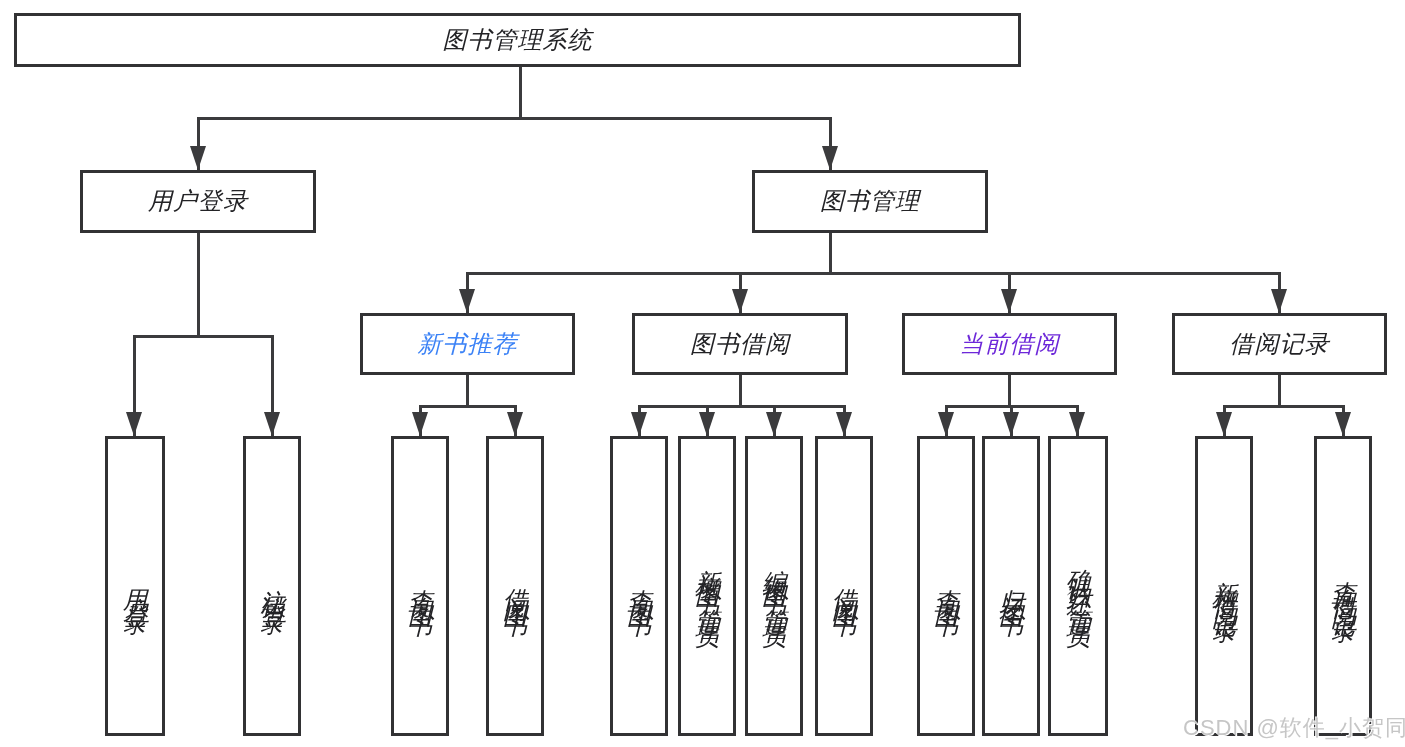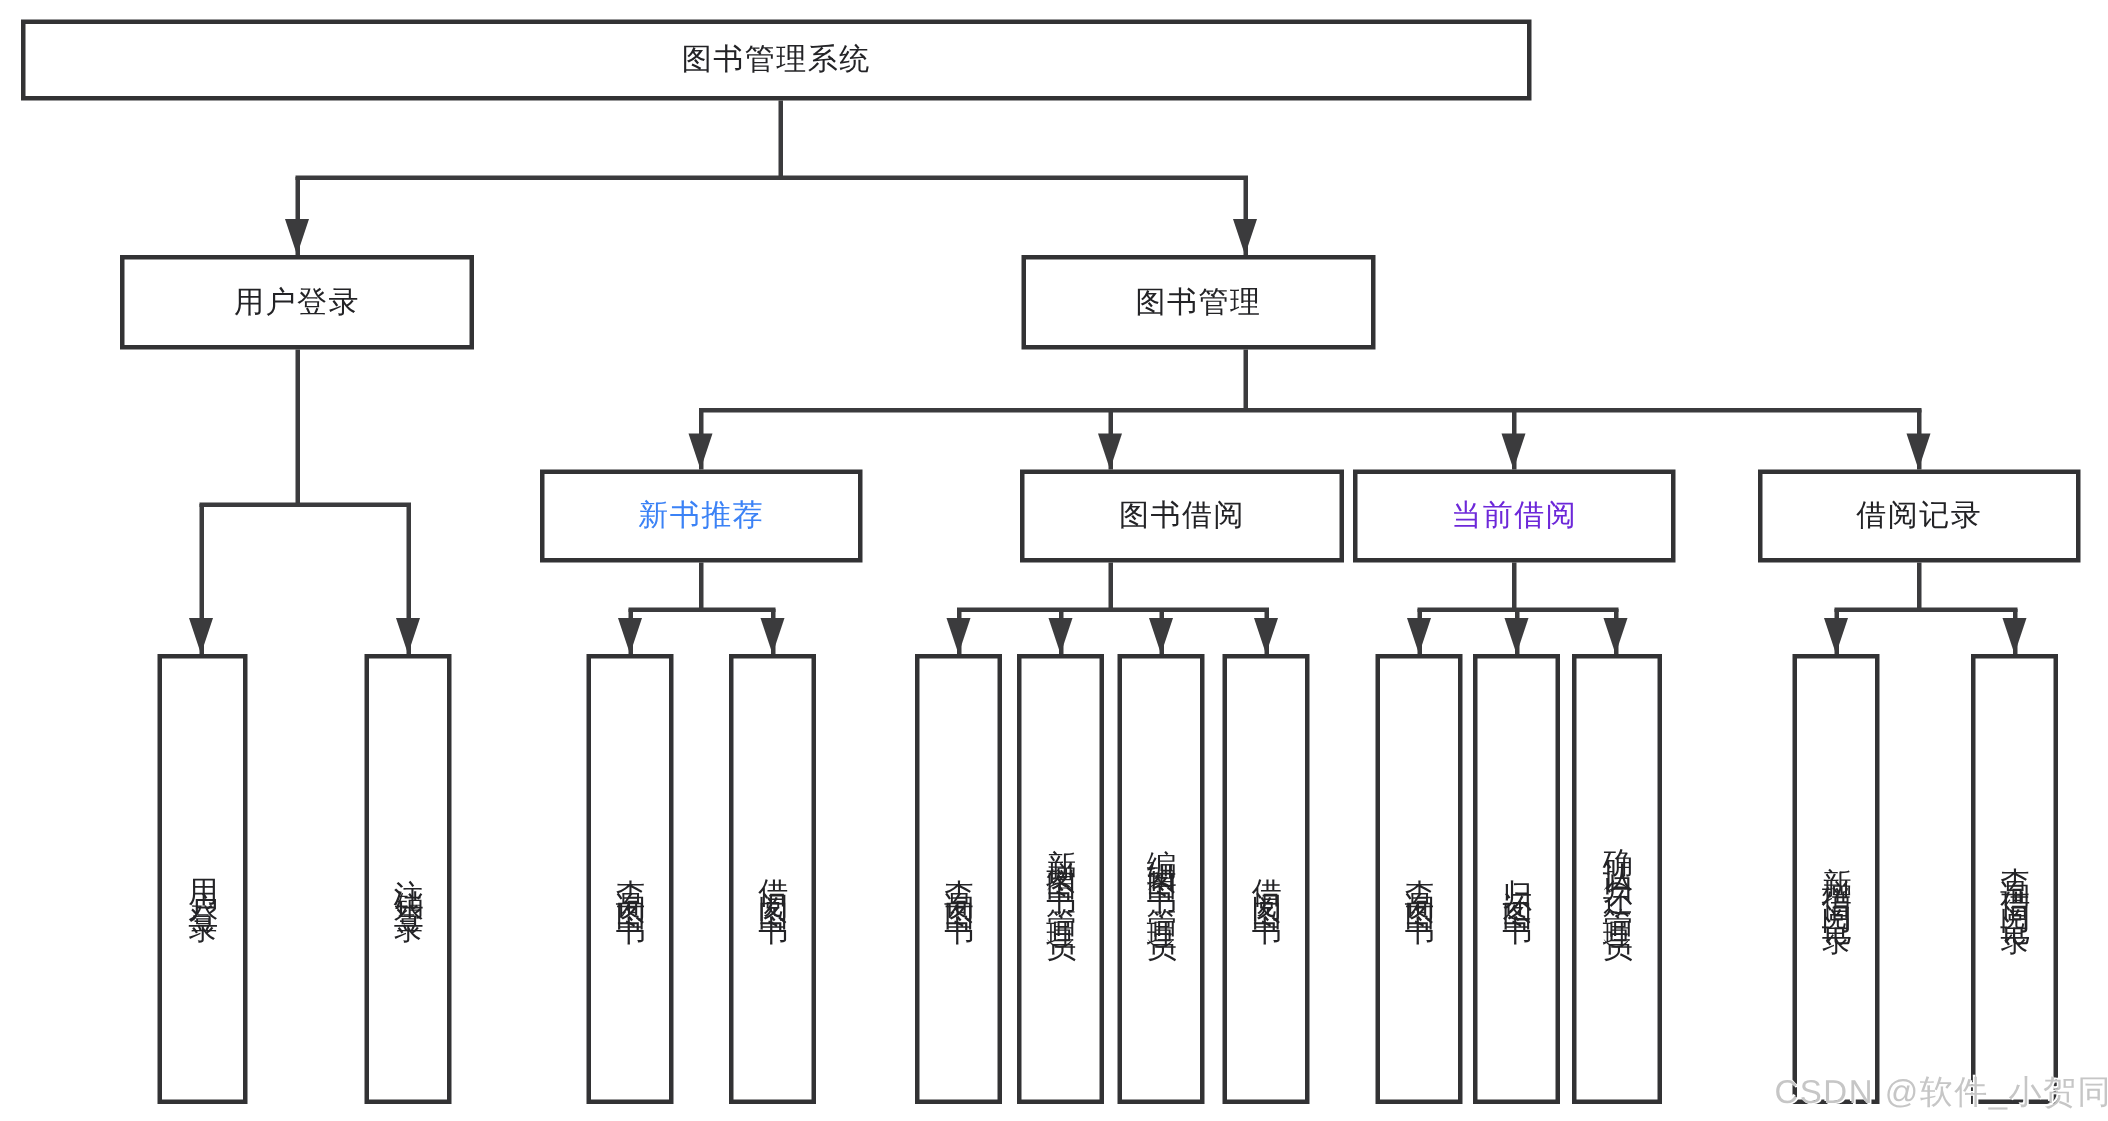--- a/index.html
+++ b/index.html
@@ -15,24 +15,25 @@
     position: absolute;
     box-sizing: border-box;
     background: #ffffff;
     border: 3px solid #323234;
     display: flex;
     align-items: center;
     justify-content: center;
   }
   .node .label {
     color: #232326;
-    font-size: 20px;
+    font-size: 24px;
     letter-spacing: 1px;
     line-height: 1.1;
     white-space: nowrap;
+    font-style: italic;
   }
   .node.v .label {
     writing-mode: vertical-rl;
     letter-spacing: 8px;
     line-height: 1;
     white-space: normal;
   }
   .line { position: absolute; background: #3b3b3d; }
   .arrow {
     position: absolute;
@@ -57,27 +58,27 @@
 <body>
 
 <div class="stage" id="stage" style="background: rgb(255, 255, 255);">
   <div class="watermark" style="color: rgb(198, 198, 198);">CSDN @软件_小贺同学</div>
 <div class="node h" style="left: 14px; top: 13px; width: 1007px; height: 54px; border-color: rgb(50, 50, 52);">
       <span class="label" style="color: rgb(35, 35, 38);">图书管理系统</span>
     </div>
     <div class="node h" style="left: 80px; top: 170px; width: 236px; height: 63px; border-color: rgb(50, 50, 52);">
       <span class="label" style="color: rgb(35, 35, 38);">用户登录</span>
     </div>
-    <div class="node h" style="left: 681px; top: 170px; width: 236px; height: 63px; border-color: rgb(50, 50, 52);">
+    <div class="node h" style="left: 752px; top: 170px; width: 236px; height: 63px; border-color: rgb(50, 50, 52);">
       <span class="label" style="color: rgb(35, 35, 38);">图书管理</span>
     </div>
     <div class="node h" style="left: 360px; top: 313px; width: 215px; height: 62px; border-color: rgb(50, 50, 52);">
       <span class="label" style="color: #3b82f6;">新书推荐</span>
     </div>
-    <div class="node h" style="left: 632px; top: 313px; width: 216px; height: 62px; border-color: rgb(50, 50, 52); margin-left: 48px;">
+    <div class="node h" style="left: 632px; top: 313px; width: 216px; height: 62px; border-color: rgb(50, 50, 52);">
       <span class="label" style="color: rgb(35, 35, 38);">图书借阅</span>
     </div>
     <div class="node h" style="left: 902px; top: 313px; width: 215px; height: 62px; border-color: rgb(50, 50, 52);">
       <span class="label" style="color: #6d28d9;">当前借阅</span>
     </div>
     <div class="node h" style="left: 1172px; top: 313px; width: 215px; height: 62px; border-color: rgb(50, 50, 52);">
       <span class="label" style="color: rgb(35, 35, 38);">借阅记录</span>
     </div>
     <div class="node v" style="left: 105px; top: 436px; width: 60px; height: 300px; border-color: rgb(50, 50, 52);">
       <span class="label" style="color: rgb(35, 35, 38);">用户登录</span>

